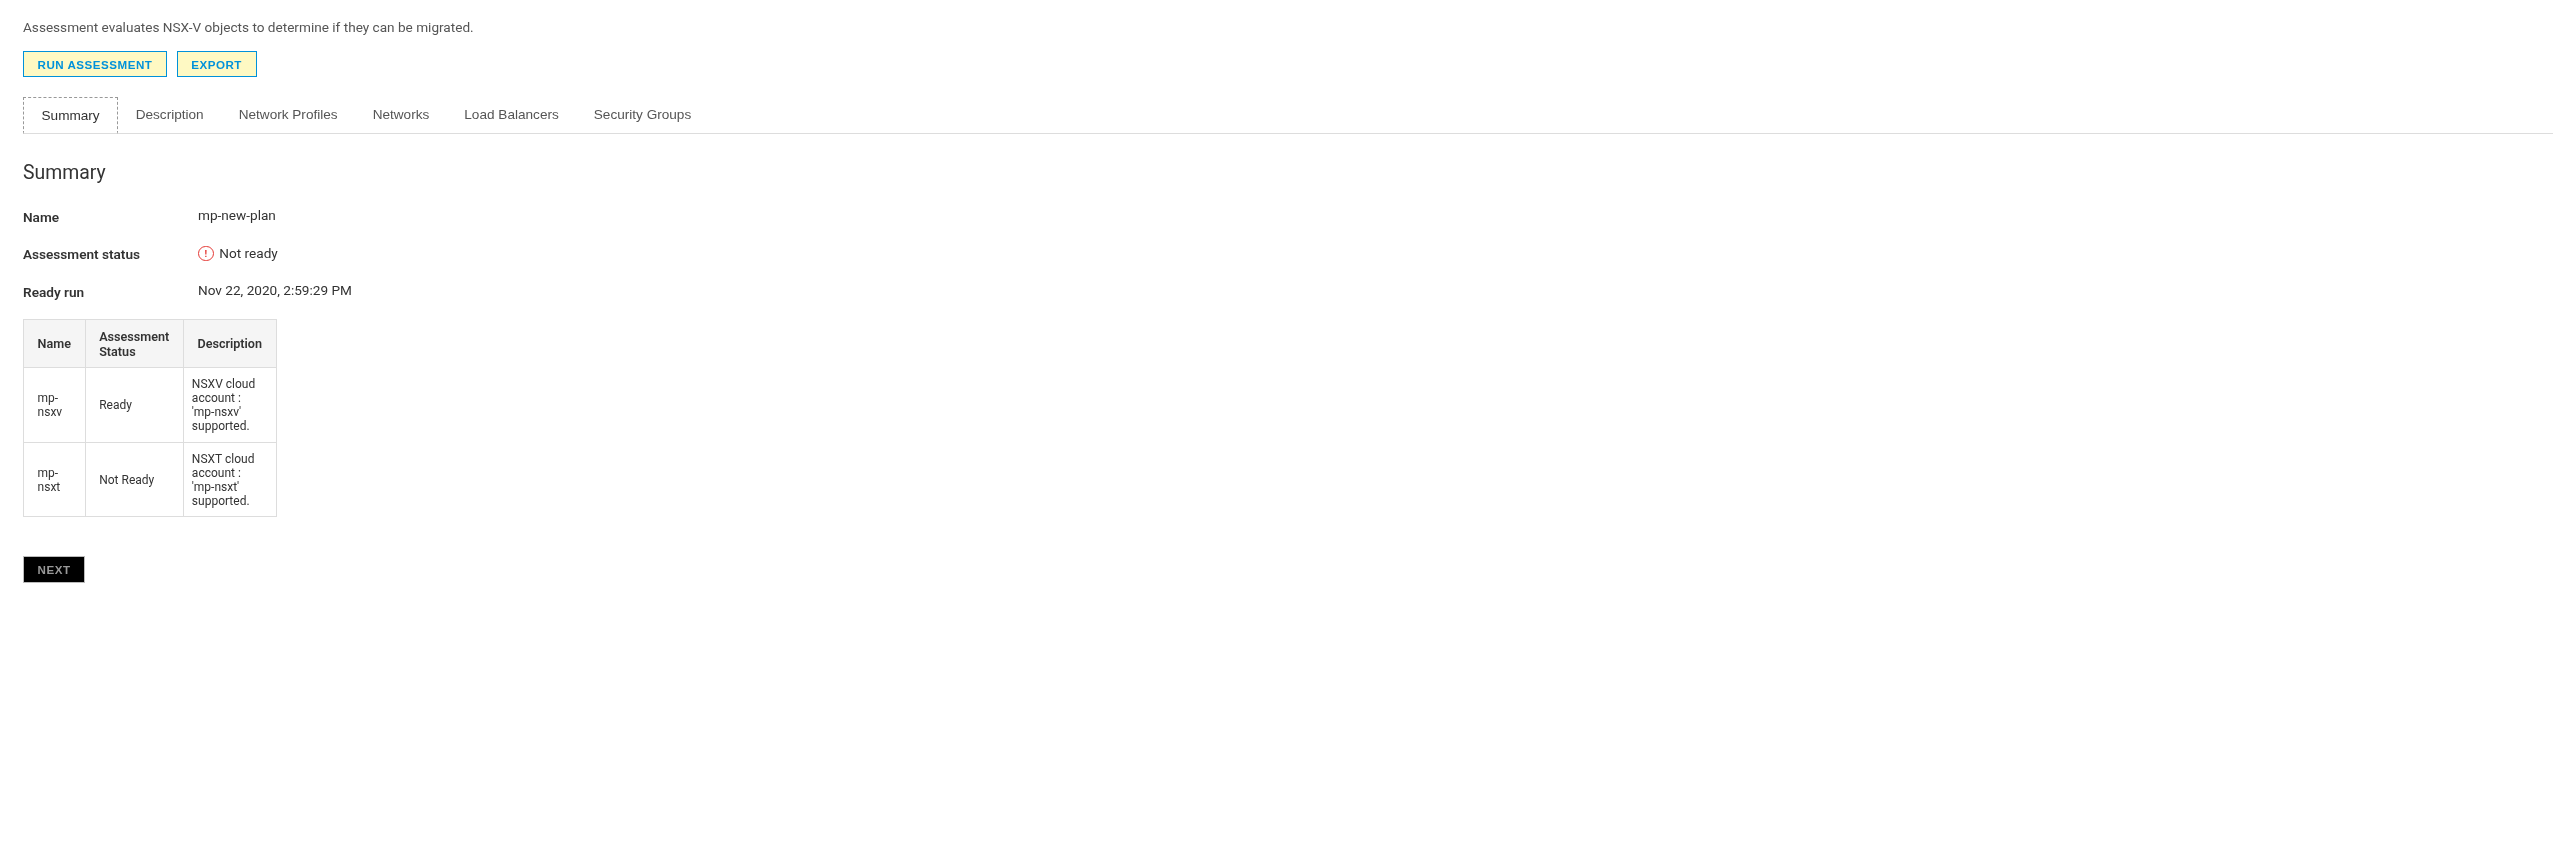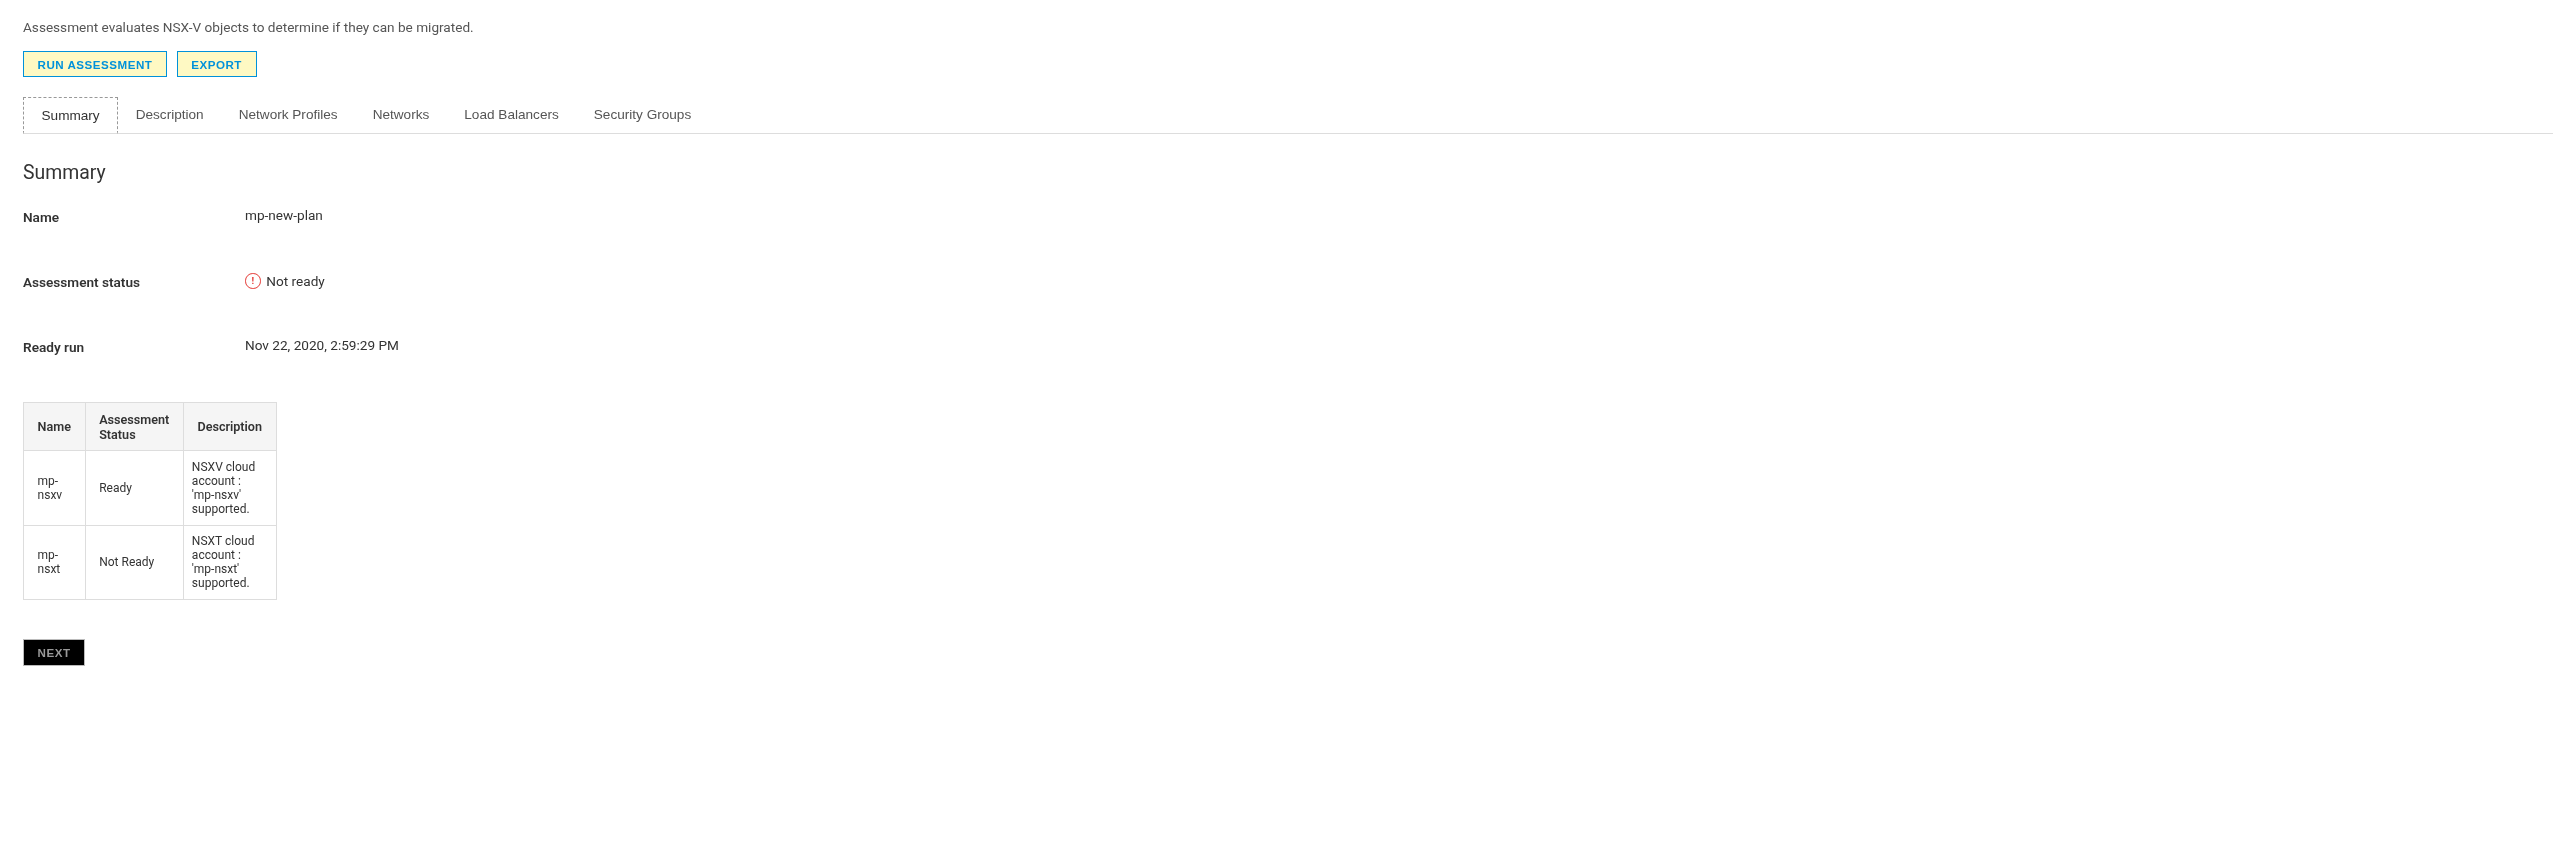--- a/index.html
+++ b/index.html
@@ -85,21 +85,20 @@
       color: #333;
       margin-bottom: 23px;
     }
 
     .info-grid {
       display: grid;
       grid-template-columns: 175px 1fr;
       row-gap: 19.4px;
       margin-bottom: 37px;
       max-width: 874px;
-      gap: 47px;
     }
 
     .info-label {
       font-weight: 600;
       font-size: 13.6px;
       color: #333;
       padding-top: 1.9px;
     }
 
     .info-value {

